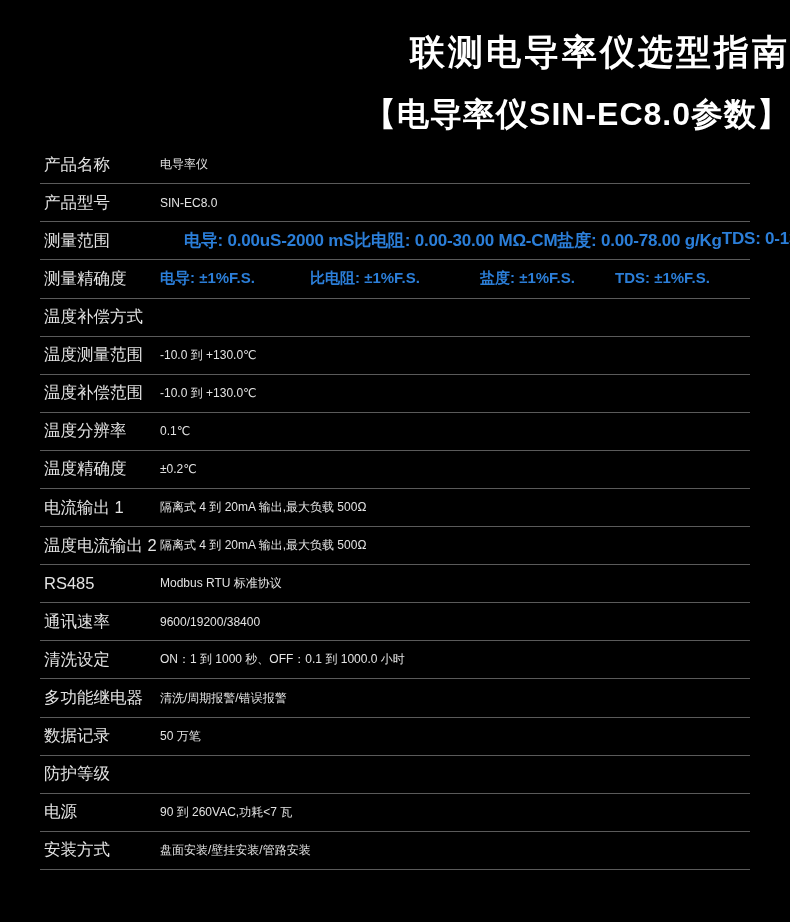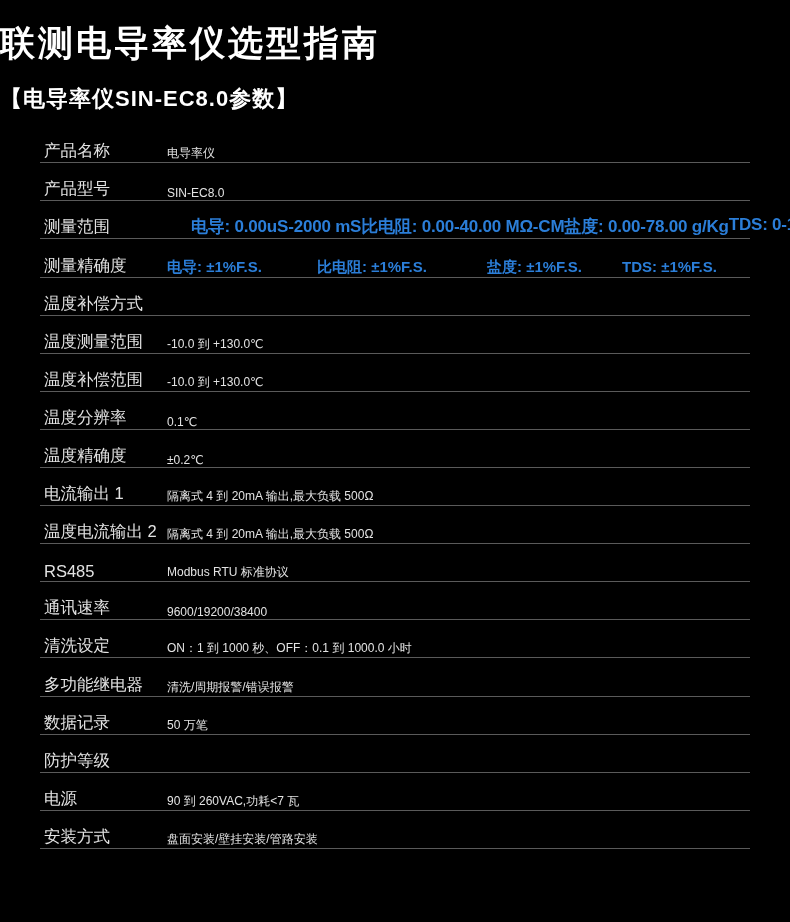--- a/index.html
+++ b/index.html
@@ -12,48 +12,47 @@
     background: var(--bg, #000);
     font-family: "Liberation Sans", "DejaVu Sans", sans-serif;
     overflow: hidden;
   }
   .page {
     width: 790px;
     height: 922px;
     background: var(--bg, #000);
   }
   .header {
-    text-align: left;
-    padding-top: 21px;
+    text-align: right;
+    padding-top: 30px;
   }
   .title {
     color: var(--title-color, #fff);
     font-size: 35px;
     font-weight: bold;
     letter-spacing: 3px;
     line-height: 1.25;
   }
   .subtitle {
     color: var(--title-color, #fff);
-    font-size: 22px;
+    font-size: 32px;
     font-weight: bold;
     letter-spacing: 1px;
     margin-top: 21px;
     line-height: 1.2;
   }
   .spec-table {
     margin: 13px 40px 0 40px;
   }
   .row {
     display: flex;
-    align-items: flex-end;
+    align-items: center;
     height: 38.1px;
     box-sizing: border-box;
     border-bottom: 1px solid var(--divider, #5a5a5a);
-    gap: 7px;
   }
   .row-label {
     flex: 0 0 auto;
     min-width: 120px;
     padding-left: 4px;
     box-sizing: border-box;
     color: var(--text, #e6e6e6);
     font-size: 16.5px;
     white-space: nowrap;
   }
@@ -98,21 +97,21 @@
         <div class="row-value">电导率仪</div>
       </div>
       <div class="row">
         <div class="row-label">产品型号</div>
         <div class="row-value">SIN-EC8.0</div>
       </div>
       <div class="row">
         <div class="row-label">测量范围</div>
         <div class="row-value multi-blue">
           <span class="cell">电导: 0.00uS-2000 mS</span>
-          <span class="cell">比电阻: 0.00-40.00 MΩ-CM</span>
+          <span class="cell">比电阻: 0.00-30.00 MΩ-CM</span>
           <span class="cell">盐度: 0.00-78.00 g/Kg</span>
           <span class="cell">TDS: 0-133000 ppm</span>
         </div>
       </div>
       <div class="row">
         <div class="row-label">测量精确度</div>
         <div class="row-value grid-blue">
           <span class="cell">电导: ±1%F.S.</span>
           <span class="cell">比电阻: ±1%F.S.</span>
           <span class="cell">盐度: ±1%F.S.</span>

